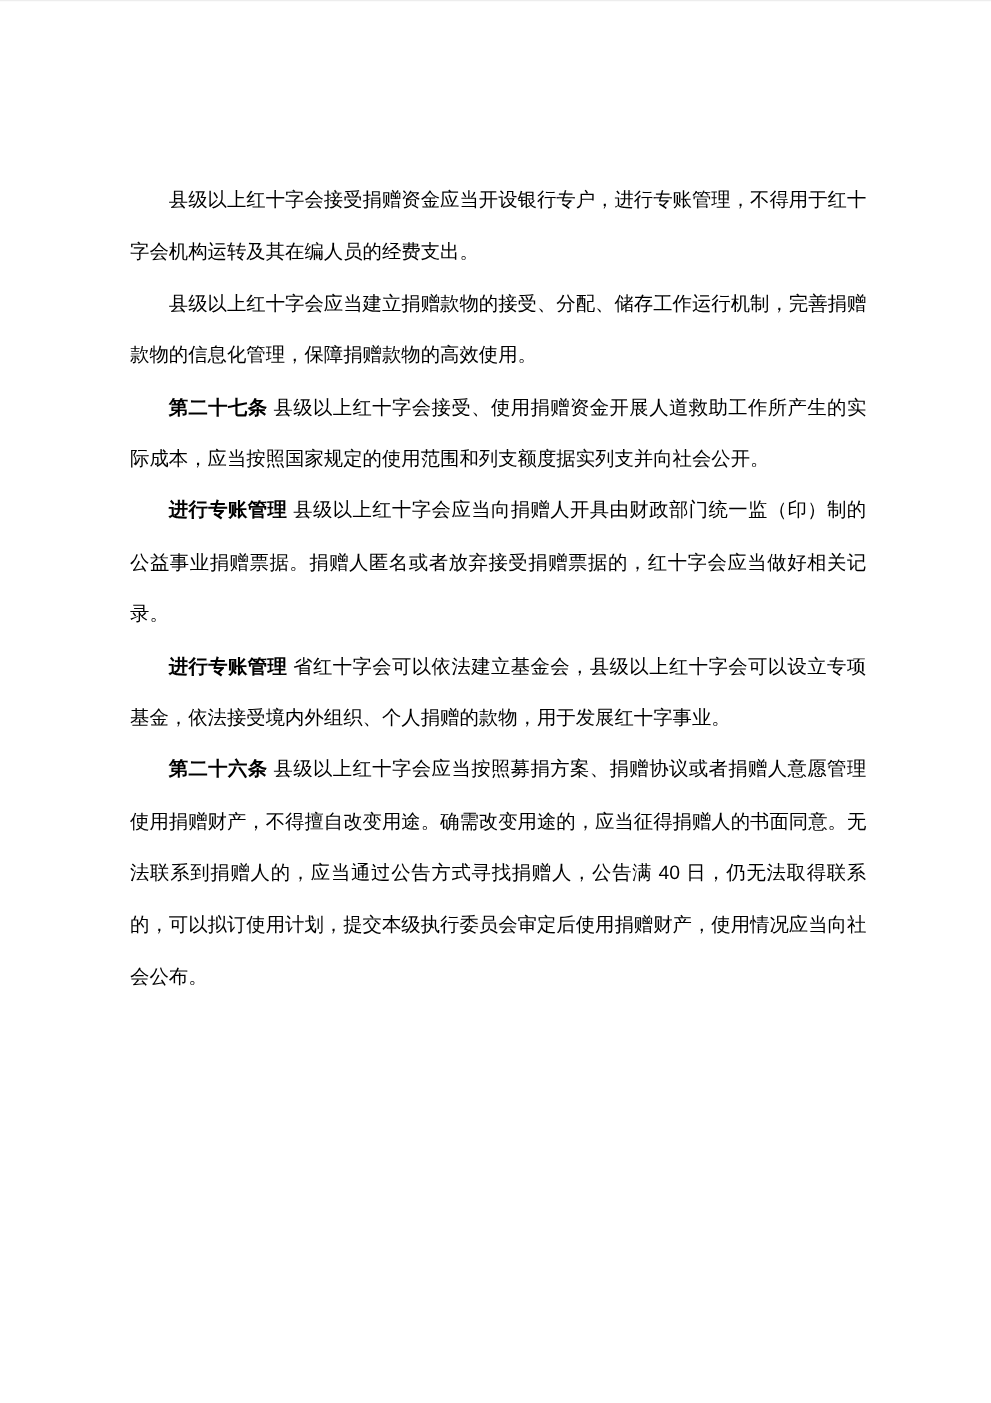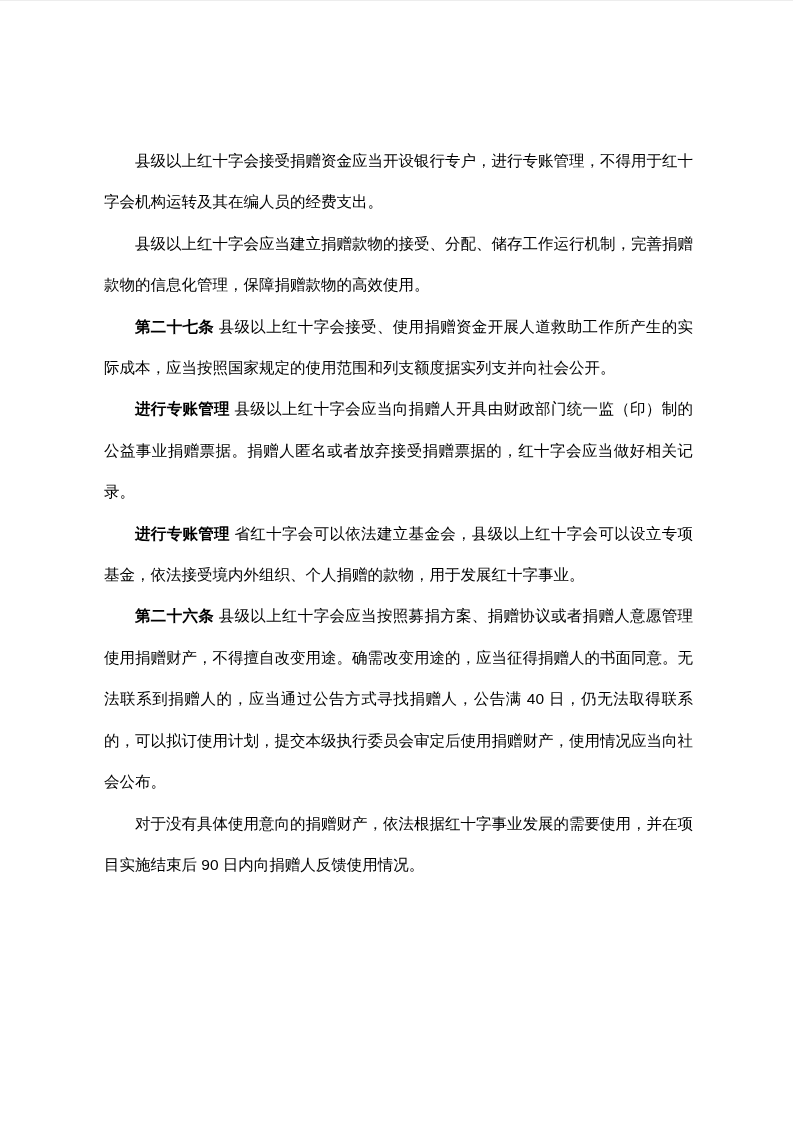--- a/index.html
+++ b/index.html
@@ -51,16 +51,15 @@
 
     <p><span class="article-no">第二十七条</span><span> 县级以上红十字会接受、使用捐赠资金开展人道救助工作所产生的实际成本，应当按照国家规定的使用范围和列支额度据实列支并向社会公开。</span></p>
 
 
     <p><span class="article-no">进行专账管理</span><span> 县级以上红十字会应当向捐赠人开具由财政部门统一监（印）制的公益事业捐赠票据。捐赠人匿名或者放弃接受捐赠票据的，红十字会应当做好相关记录。</span></p>
 
     <p><span class="article-no">进行专账管理</span><span> 省红十字会可以依法建立基金会，县级以上红十字会可以设立专项基金，依法接受境内外组织、个人捐赠的款物，用于发展红十字事业。</span></p>
 
     <p><span class="article-no">第二十六条</span><span> 县级以上红十字会应当按照募捐方案、捐赠协议或者捐赠人意愿管理使用捐赠财产，不得擅自改变用途。确需改变用途的，应当征得捐赠人的书面同意。无法联系到捐赠人的，应当通过公告方式寻找捐赠人，公告满 40 日，仍无法取得联系的，可以拟订使用计划，提交本级执行委员会审定后使用捐赠财产，使用情况应当向社会公布。</span></p>
 
-    <p><span class="article-no"></span><span>对于没有具体使用意向的捐赠财产，依法根据红十字事业发展的需要使用，并在项目实施结束后 90 日内向捐赠人反馈使用情况。</span></p>
 
   </div>
 </div>
 
 </body></html>

